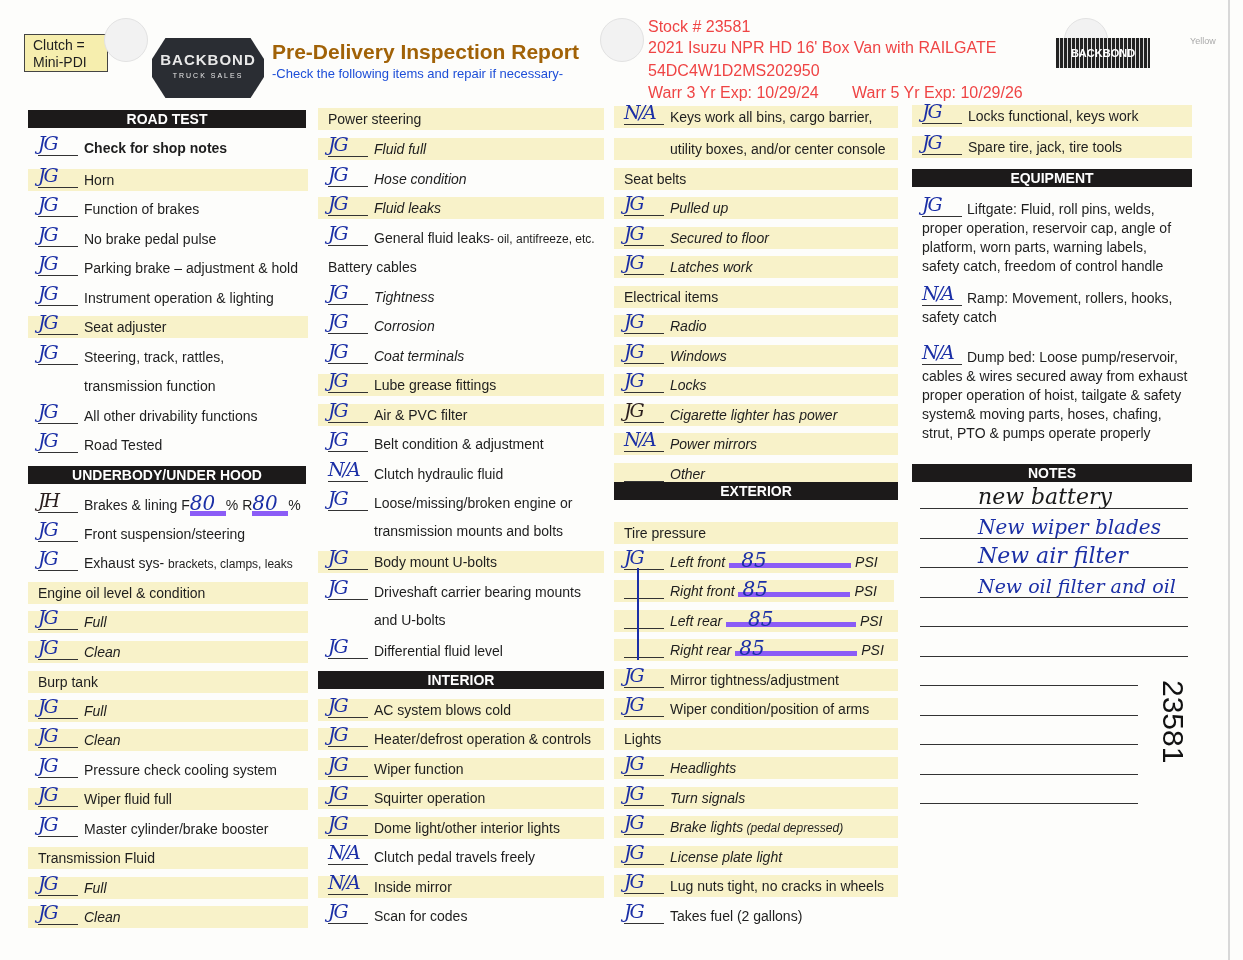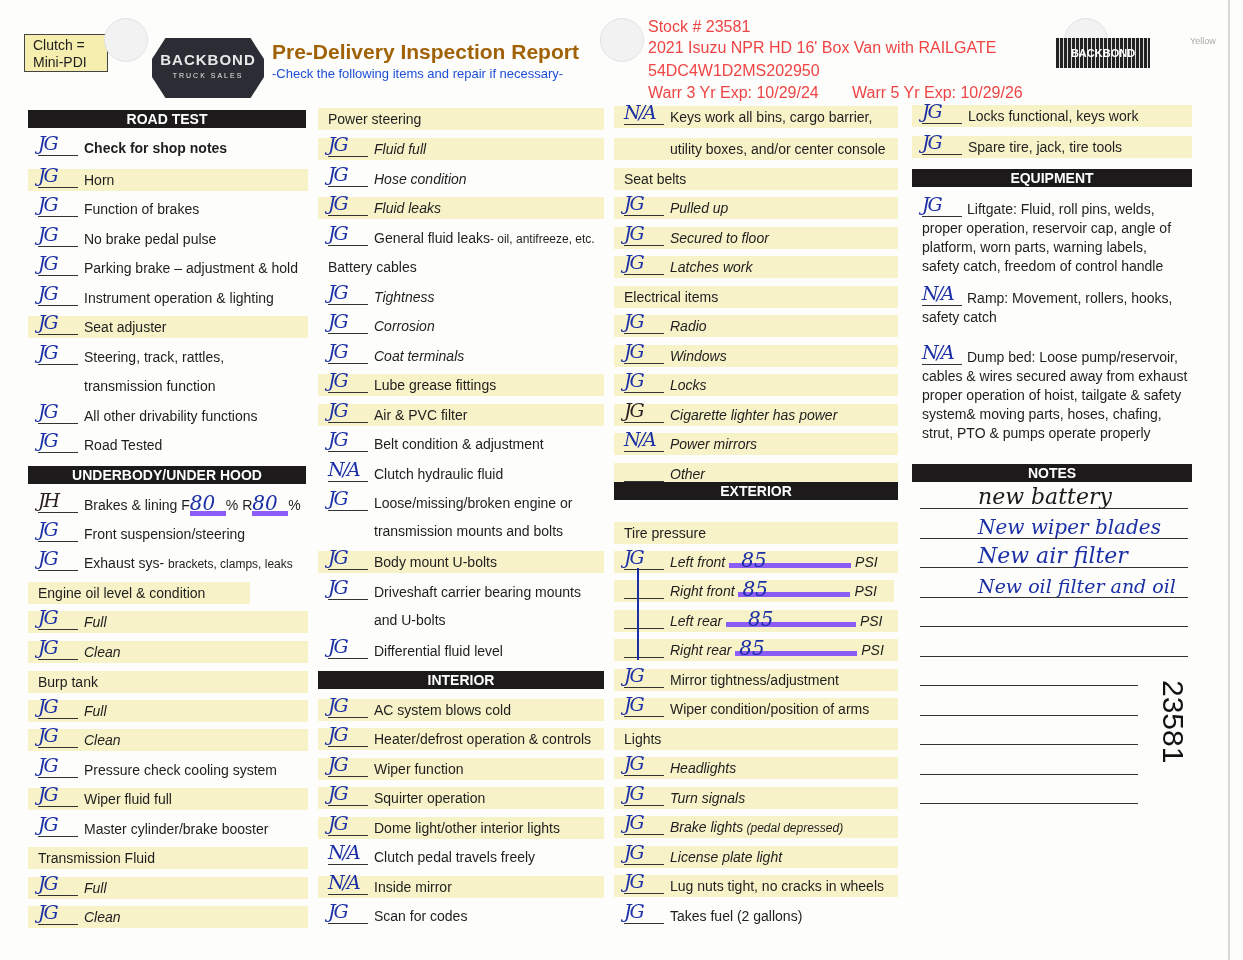--- a/index.html
+++ b/index.html
@@ -152,21 +152,21 @@
     </span>
   </div>
   <div class="row" style="top:415px;width:280px">
       <span class="sig">JG</span>
       <span class="label">Front suspension/steering</span>
     </div>
   <div class="row" style="top:444px;width:280px">
       <span class="sig">JG</span>
       <span class="label"><span>Exhaust sys- </span><span class="small">brackets, clamps, leaks</span></span>
     </div>
-  <div class="row y" style="top:474px;width:222px">
+  <div class="row y" style="top:474px;width:280px">
       <span class="label plain">Engine oil level &amp; condition</span>
     </div>
   <div class="row y" style="top:503px;width:280px">
       <span class="sig">JG</span>
       <span class="label i">Full</span>
     </div>
   <div class="row y" style="top:533px;width:280px">
       <span class="sig">JG</span>
       <span class="label i">Clean</span>
     </div>

